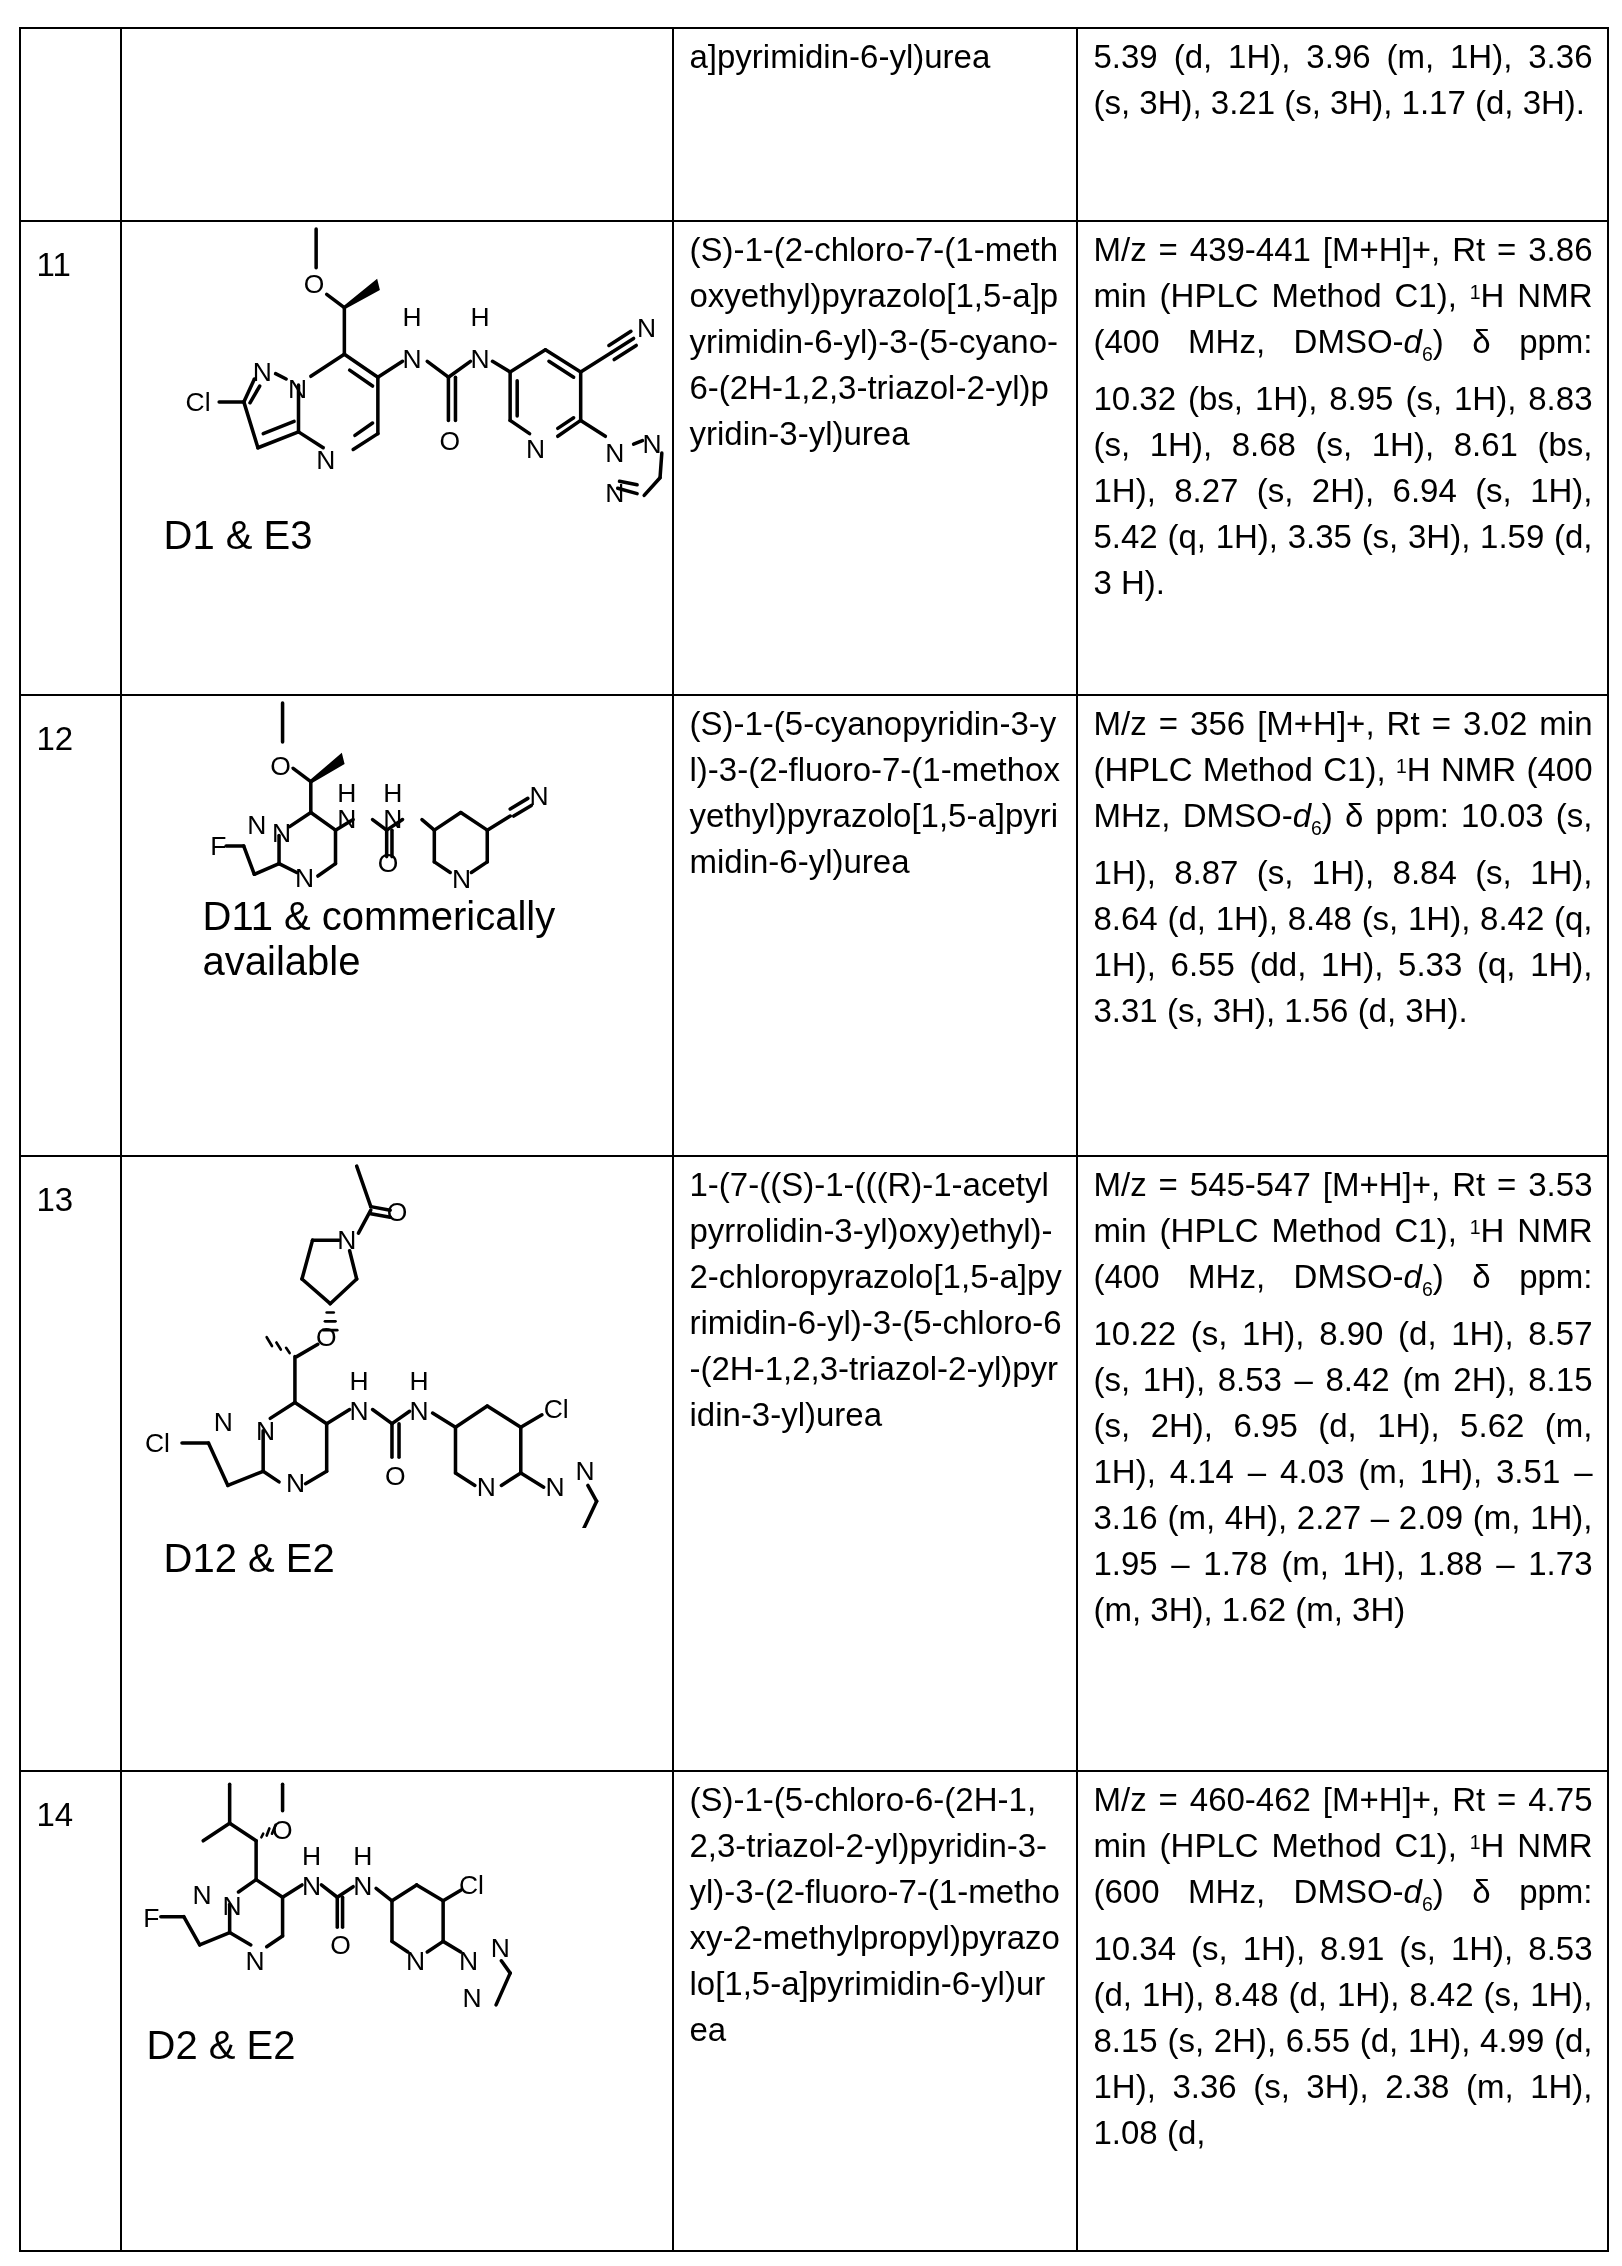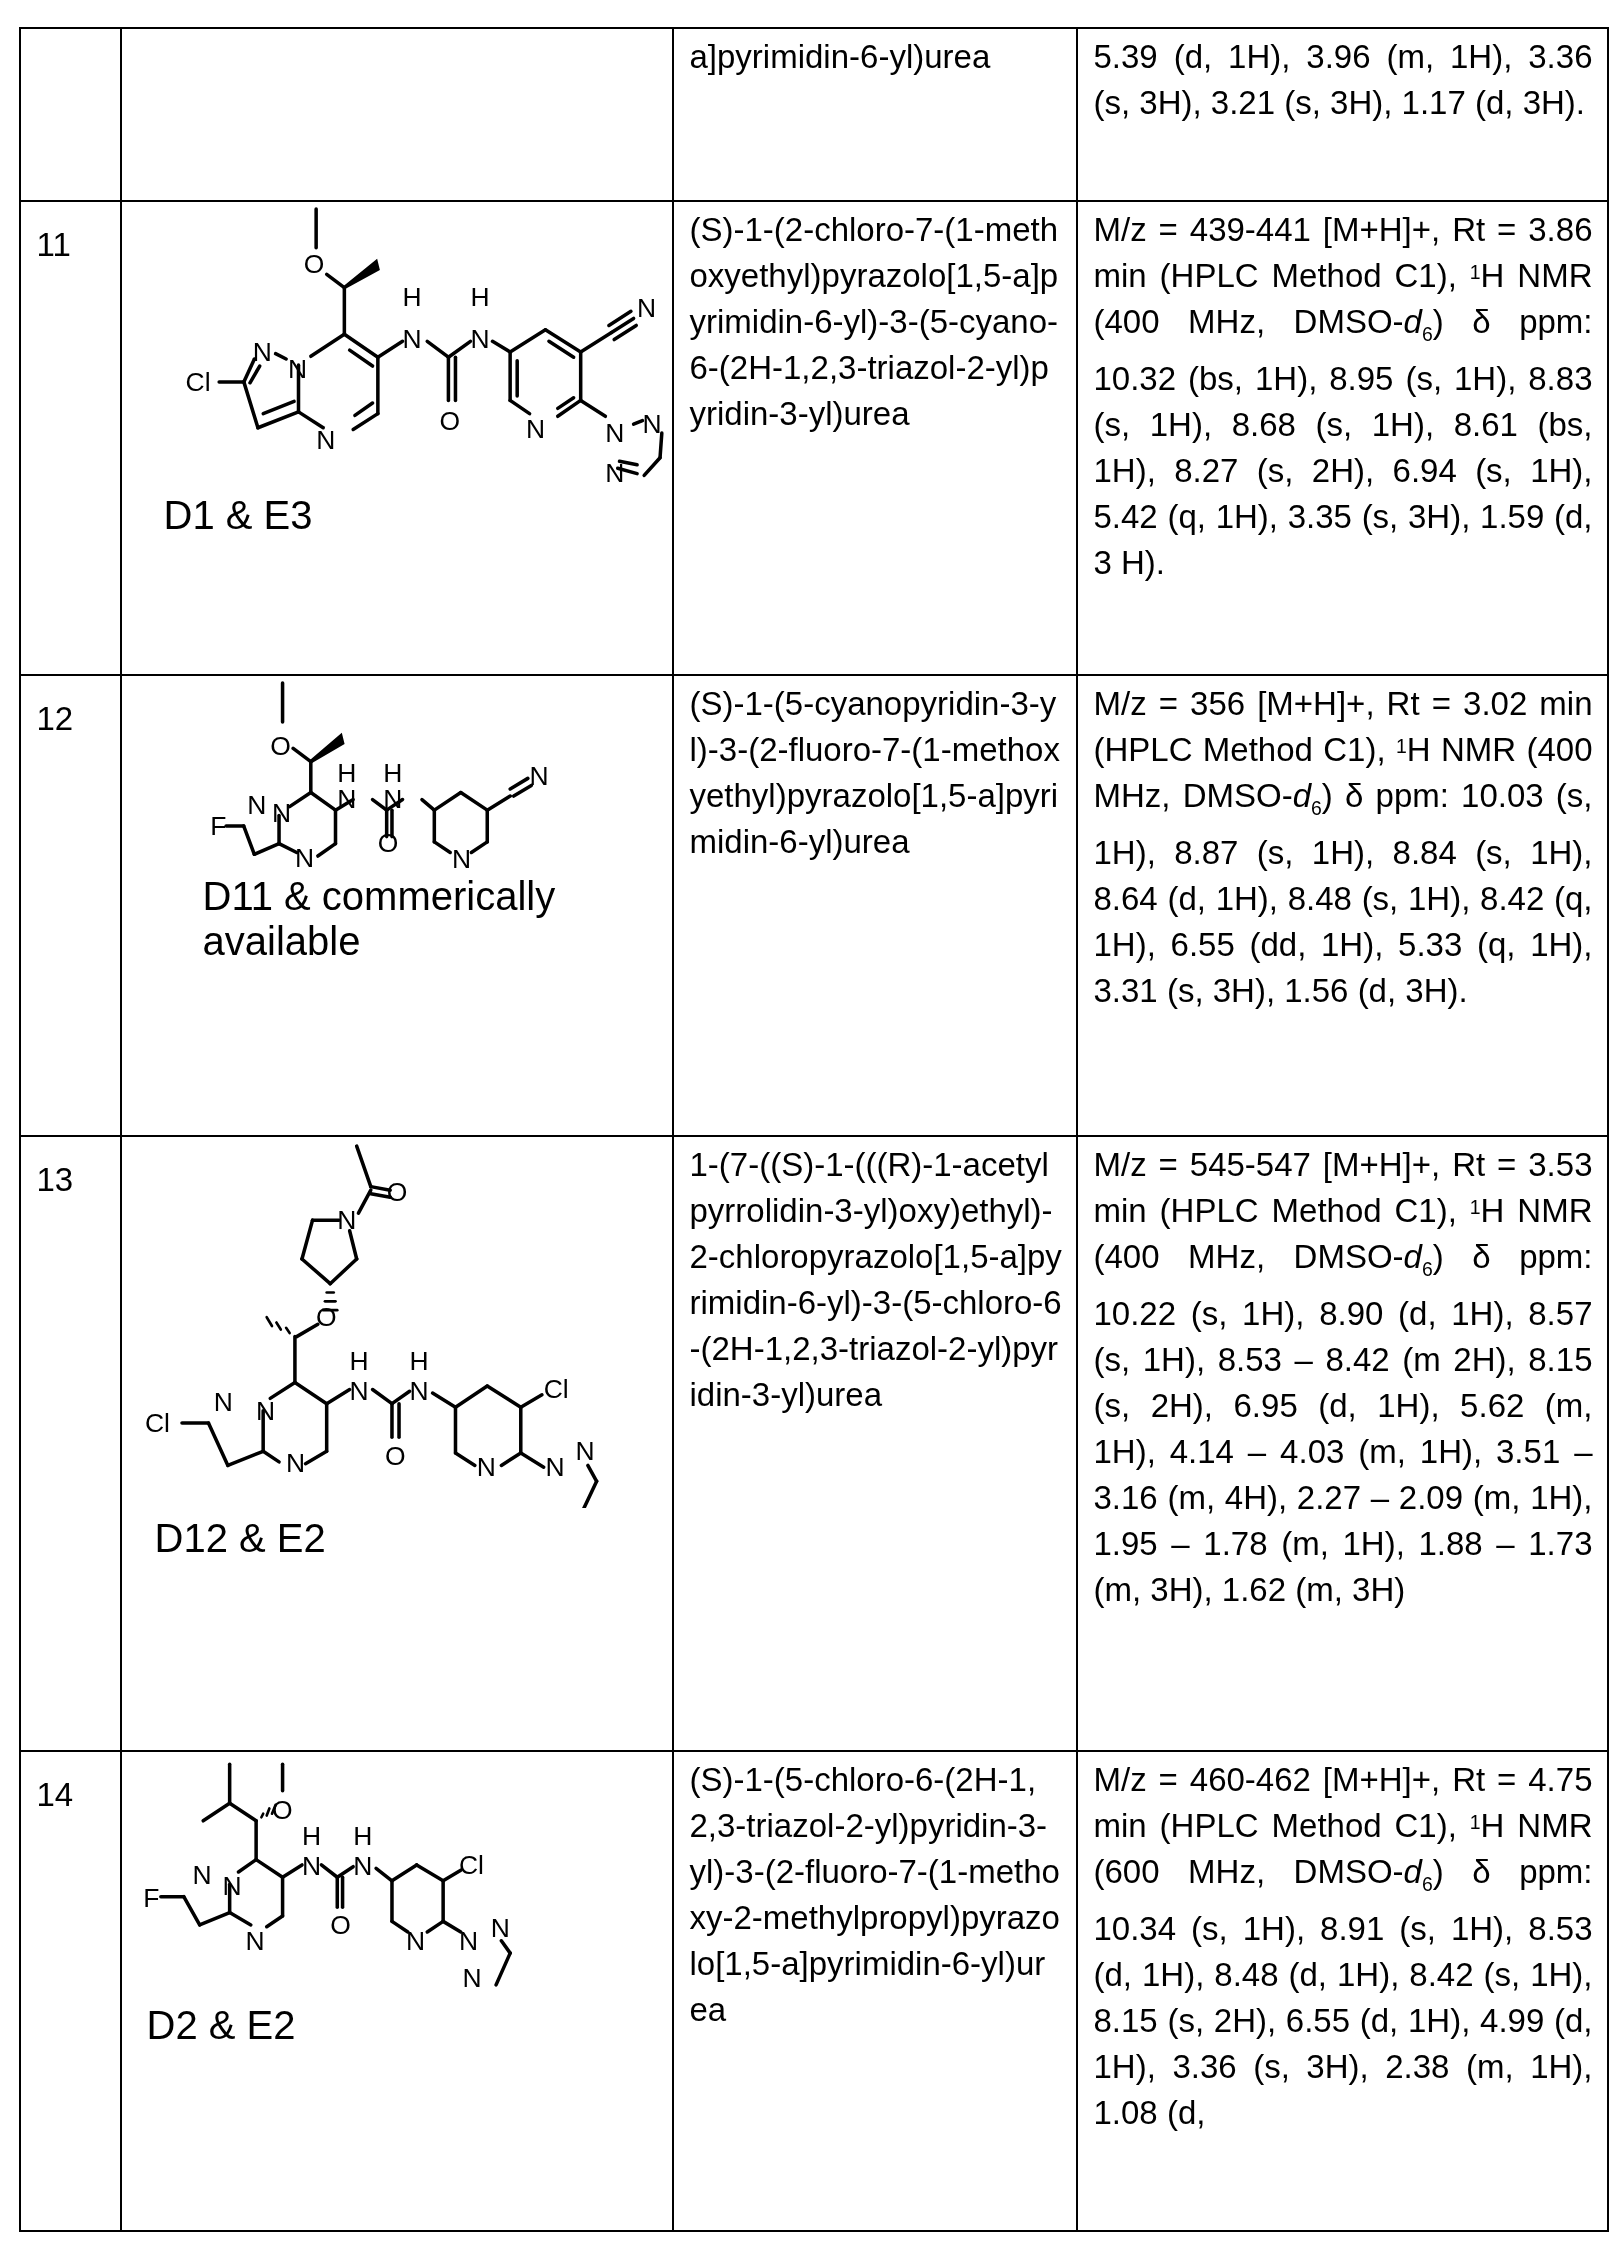--- a/index.html
+++ b/index.html
@@ -22,21 +22,21 @@
 
 <table class="t">
   <colgroup>
       <col class="c0">
       <col class="c1">
       <col class="c2">
       <col class="c3">
     </colgroup>
 
   <tbody>
-      <tr style="height:173px;">
+      <tr style="height:193px;">
     <td>
           <span class="num"></span>
         </td>
     <td></td>
     <td>
           <div class="name">a]pyrimidin-6-yl)urea</div>
         </td>
     <td>
           <div class="data">5.39 (d, 1H), 3.96 (m, 1H), 3.36 (s, 3H), 3.21 (s, 3H), 1.17 (d, 3H).</div>
         </td>
@@ -250,21 +250,21 @@
             <text x="258" y="298">N</text>
             <text x="298" y="372">O</text>
             <text x="326" y="264">H</text>
             <text x="326" y="298">N</text>
             <text x="402" y="384">N</text>
             <text x="478" y="296">Cl</text>
             <text x="480" y="384">N</text>
             <text x="514" y="366">N</text>
           </g>
         </svg>
-        <span class="ref" style="top:379px;left:33px;">D12 &amp; E2</span>
+        <span class="ref" style="top:379px;left:42px;">D12 &amp; E2</span>
       </div>
     </td>
     <td>
           <div class="name">1-(7-((S)-1-(((R)-1-acetylpyrrolidin-3-yl)oxy)ethyl)-2-chloropyrazolo[1,5-a]pyrimidin-6-yl)-3-(5-chloro-6-(2H-1,2,3-triazol-2-yl)pyridin-3-yl)urea</div>
         </td>
     <td>
       <div class="data"><span>M/z = 545-547 [M+H]+, Rt = 3.53 min (HPLC Method C1), </span><sup>1</sup><span>H NMR (400 MHz, DMSO-</span><i>d</i><sub>6</sub><span>) δ ppm: 10.22 (s, 1H), 8.90 (d, 1H), 8.57 (s, 1H), 8.53 – 8.42 (m 2H), 8.15 (s, 2H), 6.95 (d, 1H), 5.62 (m, 1H), 4.14 – 4.03 (m, 1H), 3.51 – 3.16 (m, 4H), 2.27 – 2.09 (m, 1H), 1.95 – 1.78 (m, 1H), 1.88 – 1.73 (m, 3H), 1.62 (m, 3H)</span></div>
     </td>
   </tr>
 

